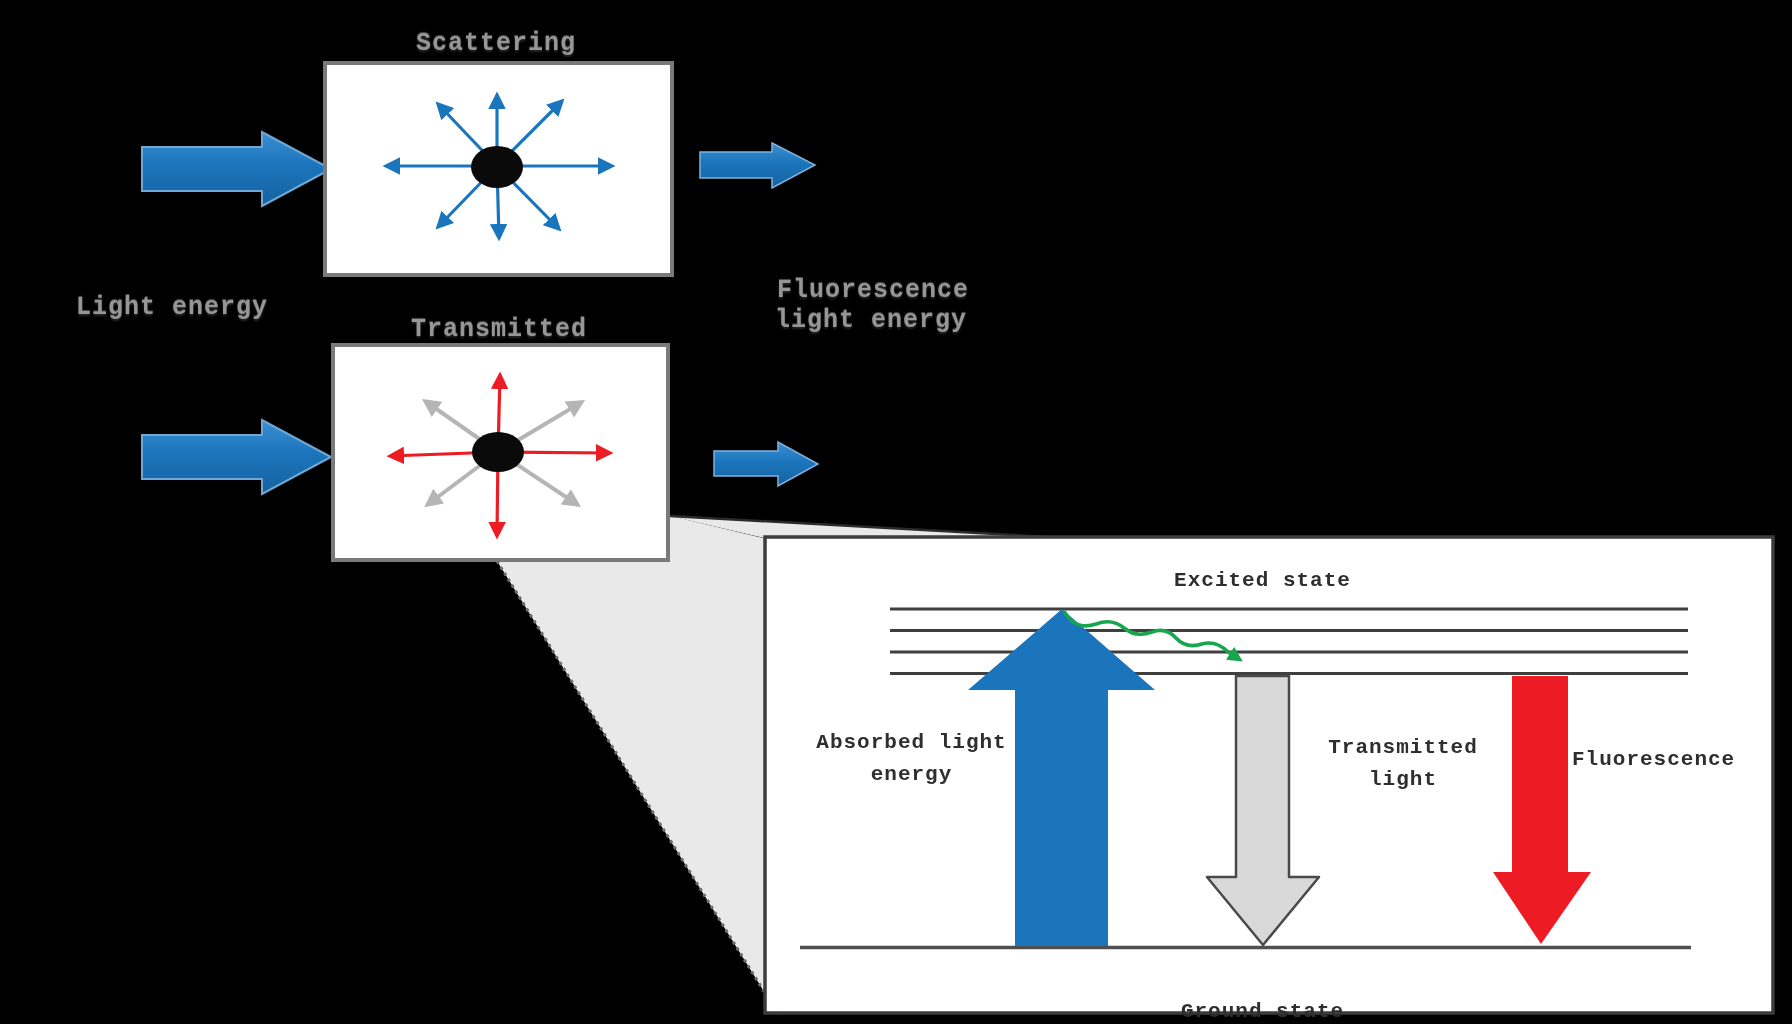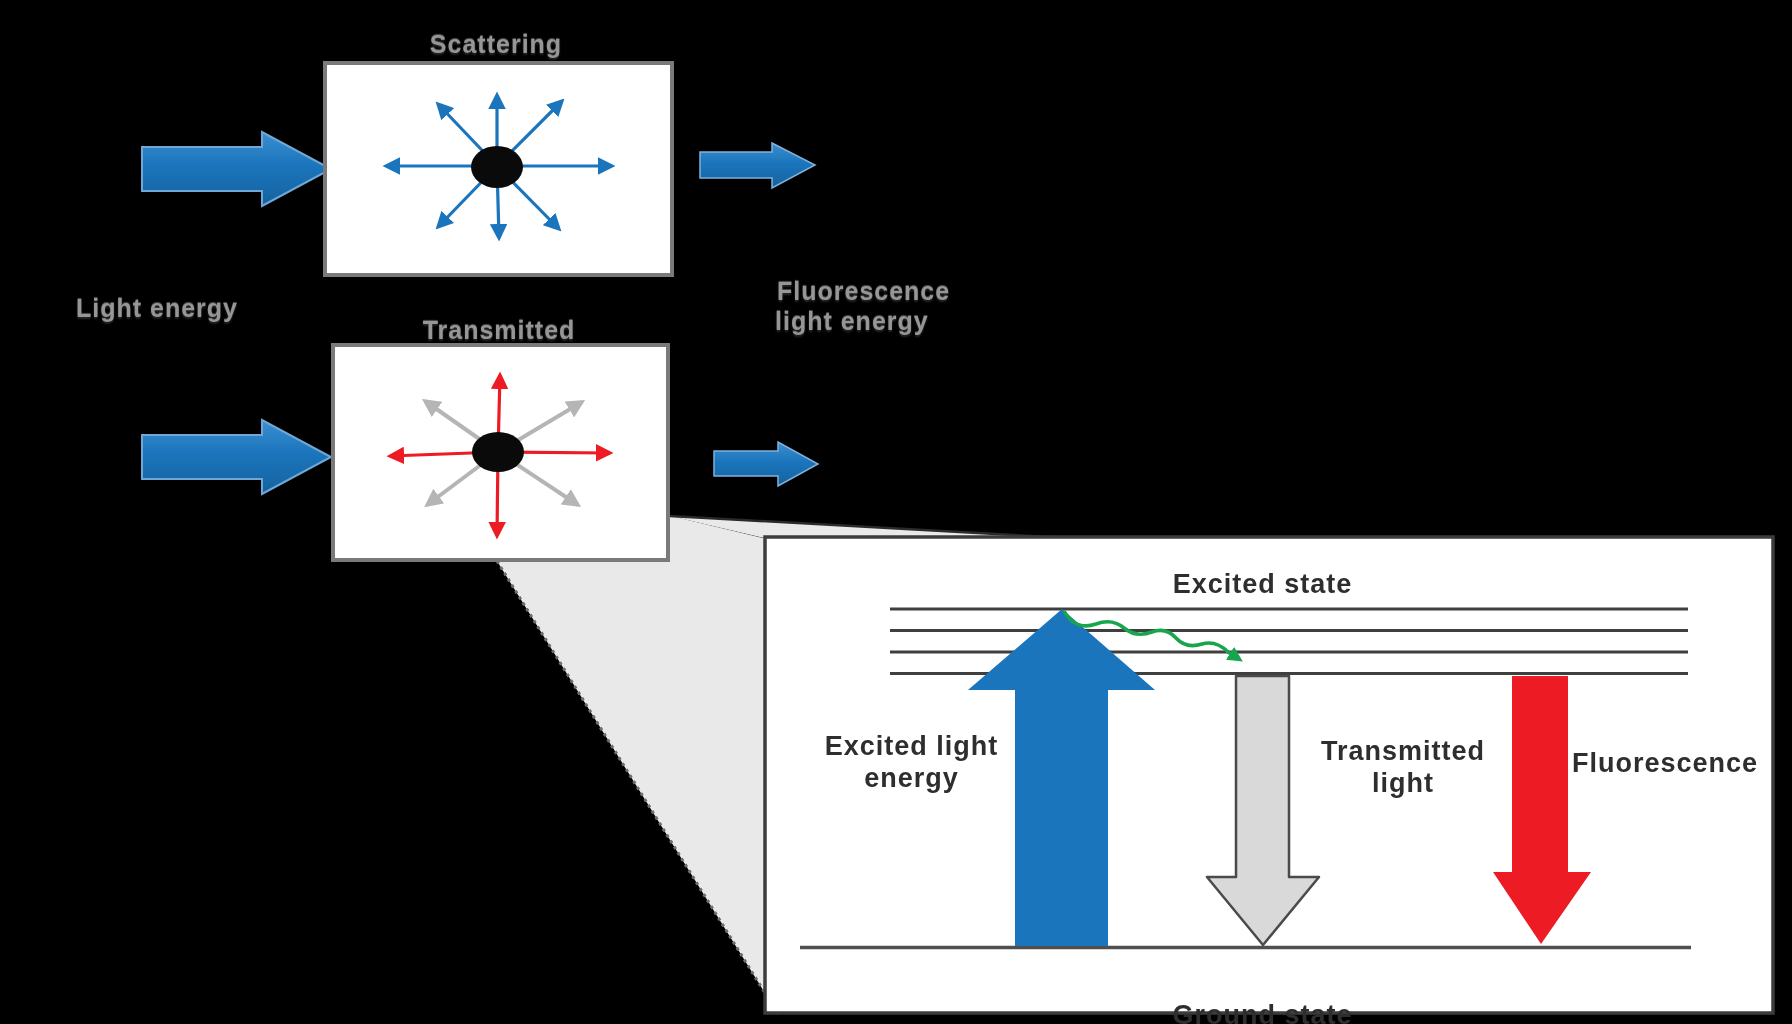--- a/index.html
+++ b/index.html
@@ -1,26 +1,26 @@
 <!DOCTYPE html>
 <html><head>
 <meta charset="utf-8">
 <style>
   html,body{margin:0;padding:0;background:#000;}
   #stage{
     position:relative;width:1792px;height:1024px;background:#000;overflow:hidden;
-    font-family:Liberation Sans, sans-serif;
+    font-family:Liberation Mono, monospace;
   }
   #stage svg{position:absolute;left:0;top:0;}
   .lbl{position:absolute;white-space:pre;line-height:1.15;}
   .outer-lbl{
     color:#969696;font-size:25px;font-weight:700;letter-spacing:1px;
     text-shadow:0 2px 2px rgba(40,40,40,.95), 0 -1px 1px rgba(150,150,150,.55);
   }
-  .panel-lbl{color:#2e2e2e;font-size:27px;font-weight:600;letter-spacing:1px;}
+  .panel-lbl{color:#2e2e2e;font-size:21px;font-weight:600;letter-spacing:1px;}
   .center{text-align:center;}
 </style>
 </head>
 <body>
 
 <div id="stage">
 
   <svg width="1792" height="1024" viewBox="0 0 1792 1024">
     <defs>
       <marker id="blueTip" viewBox="0 0 10 10" refX="8" refY="5" markerWidth="5.5" markerHeight="5.5" orient="auto">
@@ -115,21 +115,21 @@
 
   <div class="lbl outer-lbl" style="left:76px;top:294px;">Light energy</div>
 
   <div class="lbl outer-lbl" style="left:777px;top:277px;">Fluorescence</div>
   <div class="lbl outer-lbl" style="left:775px;top:307px;">light energy</div>
 
   <div class="lbl outer-lbl center" style="left:385px;top:316px;width:228px;">Transmitted</div>
 
   <div class="lbl panel-lbl center" style="left:1130px;top:569px;width:265px;">Excited state</div>
 
-  <div class="lbl panel-lbl center" style="left:789px;top:731px;width:245px;">Excited light</div>
+  <div class="lbl panel-lbl center" style="left:789px;top:731px;width:245px;">Absorbed light</div>
   <div class="lbl panel-lbl center" style="left:789px;top:763px;width:245px;">energy</div>
 
   <div class="lbl panel-lbl center" style="left:1293px;top:736px;width:220px;">Transmitted</div>
   <div class="lbl panel-lbl center" style="left:1293px;top:768px;width:220px;">light</div>
 
   <div class="lbl panel-lbl" style="left:1572px;top:748px;">Fluorescence</div>
 
   <div class="lbl panel-lbl center" style="left:1140px;top:1000px;width:245px;">Ground state</div>
 </div>
 

